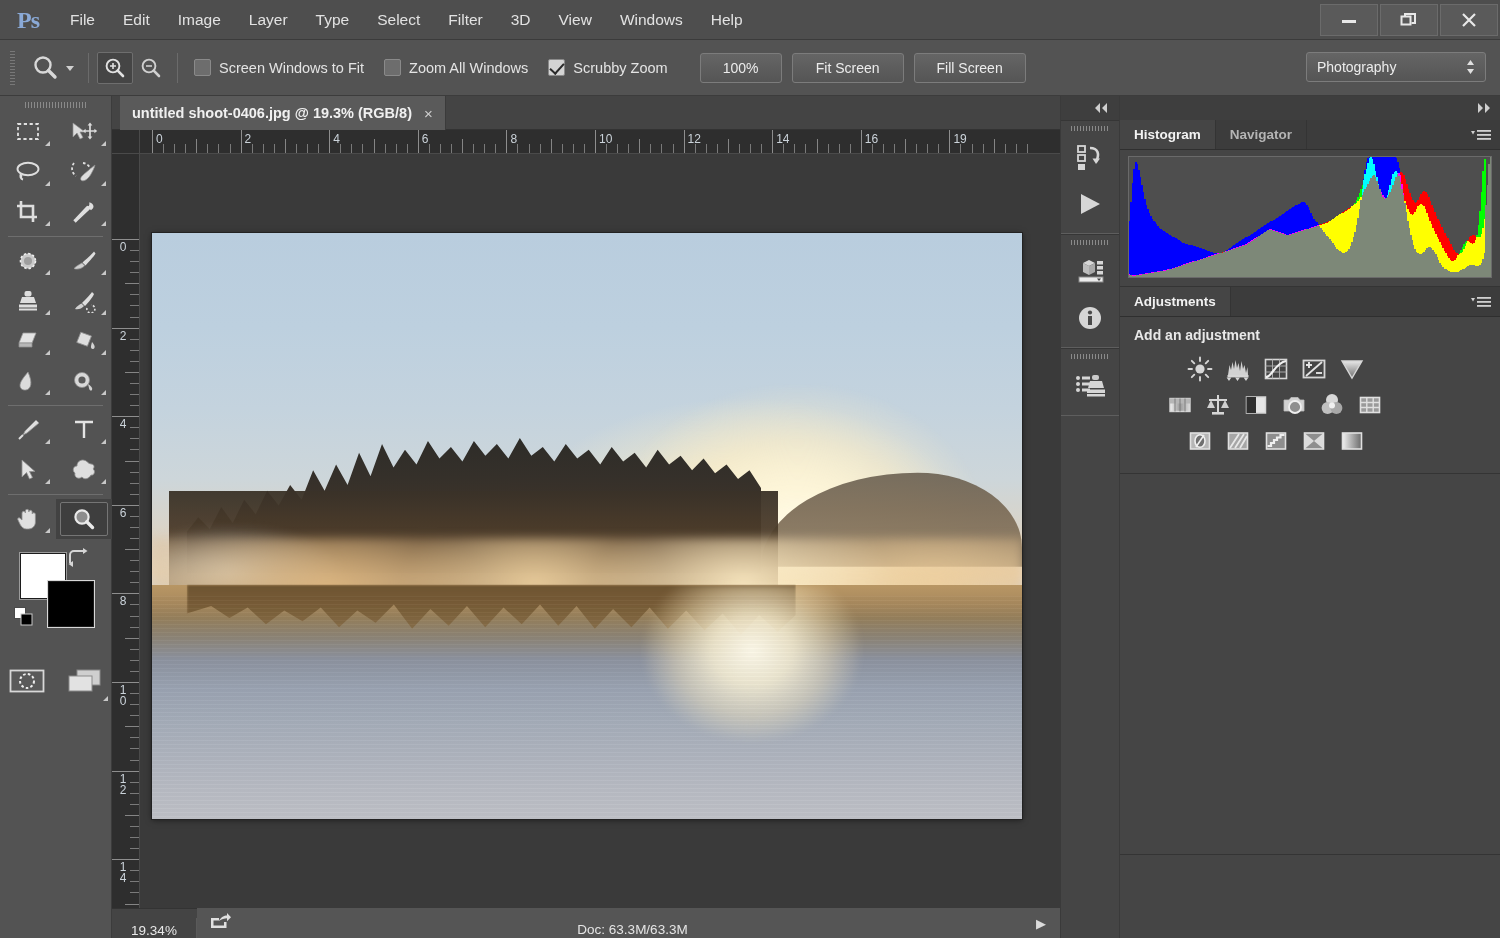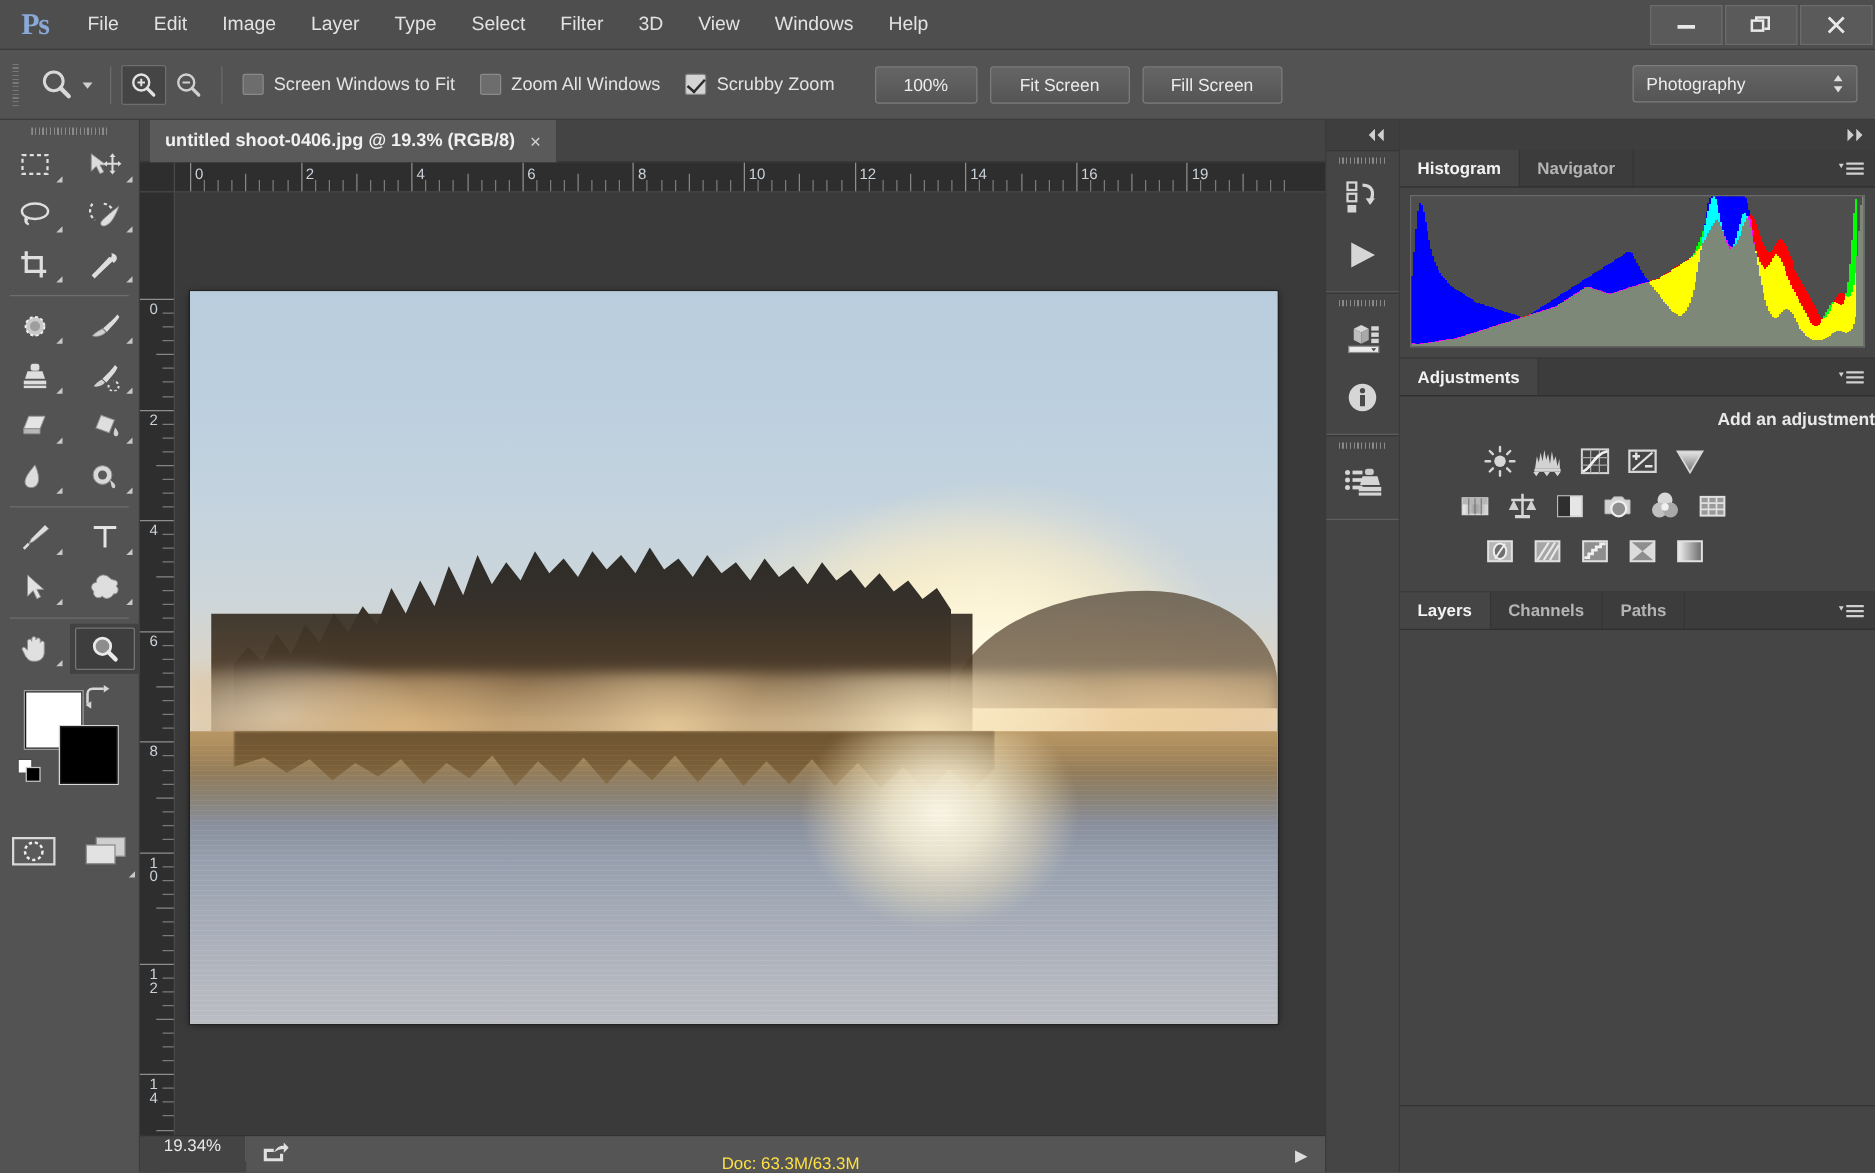--- a/index.html
+++ b/index.html
@@ -249,26 +249,26 @@
     opacity:.7;
   }
   .ph-leftfog{
     position:absolute; left:0; top:50%; width:22%; height:16%;
     background:radial-gradient(ellipse at 40% 50%, rgba(216,226,232,.75), rgba(216,226,232,0) 72%);
     filter:blur(4px);
   }
 
   .status-bar{
     position:absolute; left:0; right:0; bottom:0; height:30px; background:#444;
-    display:flex; align-items:flex-start; border-top:1px solid #333;
+    display:flex; align-items:flex-end; border-top:1px solid #333;
   }
   .status-zoom{ width:84px; text-align:center; font-size:13.5px; color:#e8e8e8; }
   .status-sep{ width:1px; height:20px; background:#5a5a5a; }
   .status-doc{ flex:1; display:flex; align-items:center; background:#555; height:30px; }
-  .status-doc-text{ flex:1; text-align:center; font-size:13.5px; color:#fde047;margin-top:12px; }
+  .status-doc-text{ flex:1; text-align:center; font-size:13.5px; color:#e5e5e5;margin-top:12px; }
   .status-arrow{ padding:0 14px; color:#dcdcdc; font-size:13px; }
 
   
   .rail{
     position:absolute; right:380px; top:96px; width:60px; bottom:0;
     background:#454545; border-left:1px solid #3a3a3a; border-right:1px solid #3a3a3a;
   }
   .rail-top{ height:24px; display:flex; align-items:center; justify-content:flex-end; padding-right:8px; background:#3e3e3e; cursor:pointer;}
   .rail-group{ border-top:1px solid #363636; border-bottom:1px solid #5e5e5e; padding-bottom:6px;}
   .rail-grip{
@@ -290,21 +290,21 @@
   }
   .ptab{
     padding:0 14px; display:flex; align-items:center; font-size:13.5px;
     color:#b4b4b4; cursor:pointer; border-right:1px solid #343434;font-weight:bold;
   }
   .ptab.active{ background:#454545; color:#f2f2f2; font-weight:bold; }
   .panel-menu{
     position:absolute; right:8px; top:6px; width:22px; height:18px; cursor:pointer;
     display:flex; align-items:center; justify-content:flex-end;
   }
-  .panel-body{ background:#454545;text-align:right; }
+  .panel-body{ background:#454545; }
 
   .histo-box{
     margin:6px 8px 8px 8px; height:122px; background:#4e4e4e;
     border:1px solid #6a6a6a; position:relative; overflow:hidden;
   }
   .histo-box svg{ display:block; width:100%; height:100%; }
 
   .adj-title{ font-size:14px; font-weight:bold; color:#e9e9e9; padding:10px 0 8px 14px; }
   .adj-rows{ padding:0 0 14px 0; }
   .adj-row{ display:flex; gap:10px; padding:4px 0 4px 66px; }
@@ -1781,30 +1781,17 @@
                 <rect x="3.5" y="5" width="19" height="16" fill="url(#scg)" stroke="#e0e0e0" stroke-width="1.6"></rect>
               </svg>
             </div>
           </div>
 
         </div>
       </div>
     </div>
 
     <div class="panel">
-      <div class="panel-tabs">
-        <div class="ptab active">Layers</div>
-        <div class="ptab">Channels</div>
-        <div class="ptab">Paths</div>
-        <div class="panel-menu">
-          <svg width="22" height="14" viewBox="0 0 22 14">
-            <path d="M1 3 L5 3 L3 6.5 Z" fill="#d0d0d0"></path>
-            <rect x="7" y="2" width="14" height="1.8" fill="#d0d0d0"></rect>
-            <rect x="7" y="6" width="14" height="1.8" fill="#d0d0d0"></rect>
-            <rect x="7" y="10" width="14" height="1.8" fill="#d0d0d0"></rect>
-          </svg>
-        </div>
-      </div>
       <div class="layers-body"></div>
     </div>
   </div>
 
 </div>
 
 </body></html>

